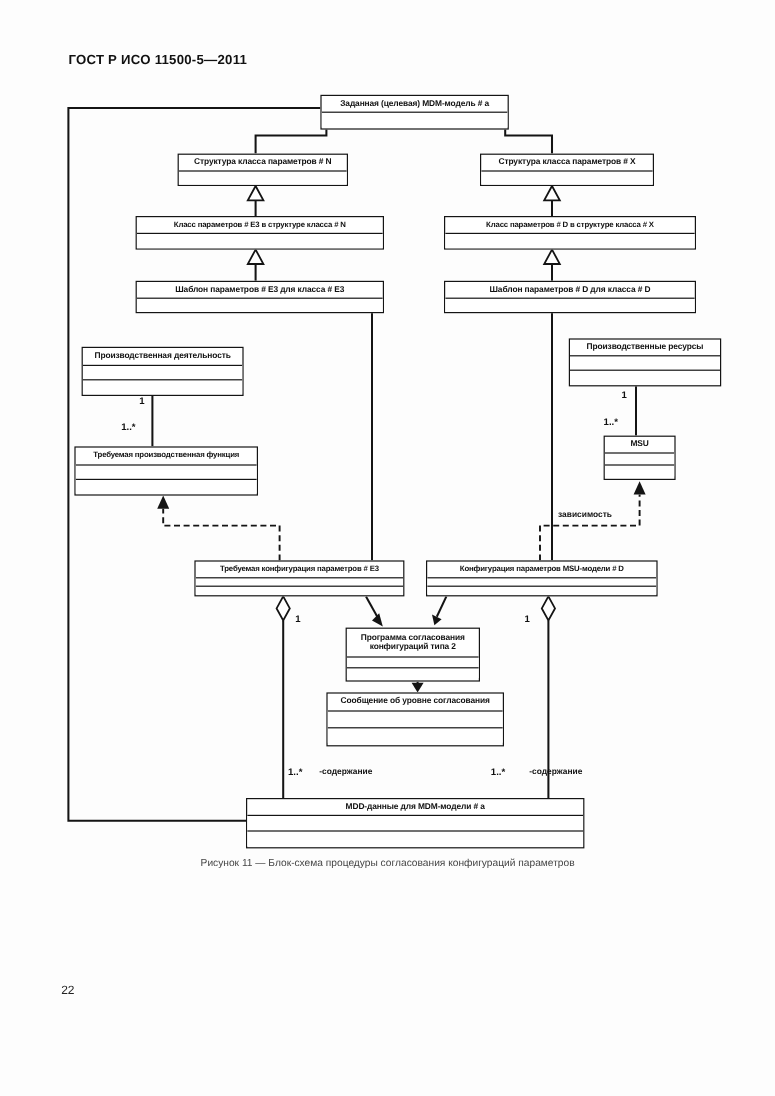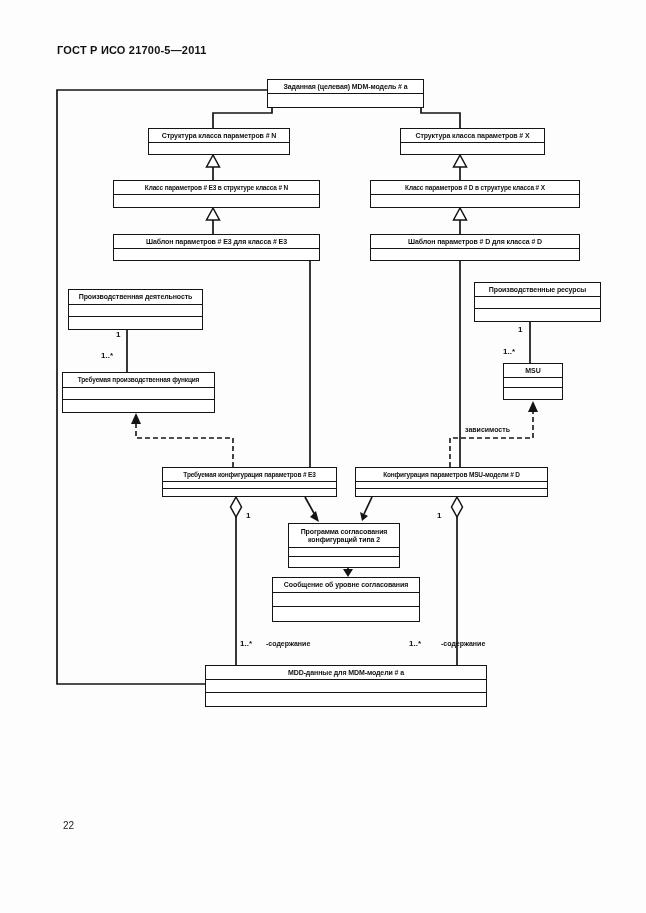--- a/index.html
+++ b/index.html
@@ -1,38 +1,38 @@
 <!DOCTYPE html>
 <html><head>
 <meta charset="utf-8">
 <style>
   html,body{margin:0;padding:0;background:#e8e8e8;}
   .page{position:relative;width:646px;height:913px;background:#fdfdfd;overflow:hidden;
         font-family:"Liberation Sans",sans-serif;color:#111;}
   .hdr{position:absolute;left:57px;top:44px;font-size:11px;font-weight:bold;letter-spacing:.2px;}
-  .pagenum{position:absolute;left:63px;top:820px;font-size:10px;color:#222;}
+  .pagenum{position:absolute;left:51px;top:820px;font-size:10px;color:#222;}
   svg.wires{position:absolute;left:0;top:0;}
   .ubox{position:absolute;background:#fff;border:1.8px solid #141414;box-sizing:border-box;overflow:hidden;}
   .ubox .t{display:flex;align-items:center;justify-content:center;text-align:center;
            font-size:7px;font-weight:bold;line-height:1.12;letter-spacing:-.1px;
            white-space:nowrap;overflow:hidden;padding:0 1px;box-sizing:border-box;}
   .ubox .t.wrap{white-space:normal;}
   .ubox .t.sm{font-size:6.5px;letter-spacing:-.15px;}
   .ubox .cp{border-top:1.4px solid #141414;box-sizing:border-box;background:#fff;}
   .lbl{position:absolute;font-size:8px;font-weight:bold;color:#101010;white-space:nowrap;}
   .lbl.sm{font-size:7px;}
   .caption{position:absolute;left:0;top:712px;width:646px;text-align:center;
            font-size:8.5px;color:#454545;line-height:1.65;}
 </style>
 </head>
 <body>
 
 <div class="page">
 
-  <div class="hdr">ГОСТ Р ИСО 21700-5—2011</div>
+  <div class="hdr">ГОСТ Р ИСО 11500-5—2011</div>
 
   <svg class="wires" width="646" height="913">
     <g stroke="#141414" stroke-width="1.7" fill="none">
       <polyline points="267,90 57,90 57,684 205,684"></polyline>
       <polyline points="272,107 272,113 213,113 213,128"></polyline>
       <polyline points="421,107 421,113 460,113 460,128"></polyline>
       <line x1="213" y1="167" x2="213" y2="180"></line>
       <line x1="213" y1="220" x2="213" y2="234"></line>
       <line x1="460" y1="167" x2="460" y2="180"></line>
       <line x1="460" y1="220" x2="460" y2="234"></line>
@@ -162,17 +162,18 @@
   <span class="lbl" style="left:503px;top:347px;">1..*</span>
   <span class="lbl sm" style="left:465px;top:426px;">зависимость</span>
   <span class="lbl" style="left:246px;top:511px;">1</span>
   <span class="lbl" style="left:437px;top:511px;">1</span>
   <span class="lbl" style="left:240px;top:639px;">1..*</span>
   <span class="lbl sm" style="left:266px;top:640px;">-содержание</span>
   <span class="lbl" style="left:409px;top:639px;">1..*</span>
   <span class="lbl sm" style="left:441px;top:640px;">-содержание</span>
 
   <div class="caption">
+    <div>Рисунок 11 — Блок-схема процедуры согласования конфигураций параметров</div>
   </div>
 
   <div class="pagenum">22</div>
 
 </div>
 
 </body></html>

